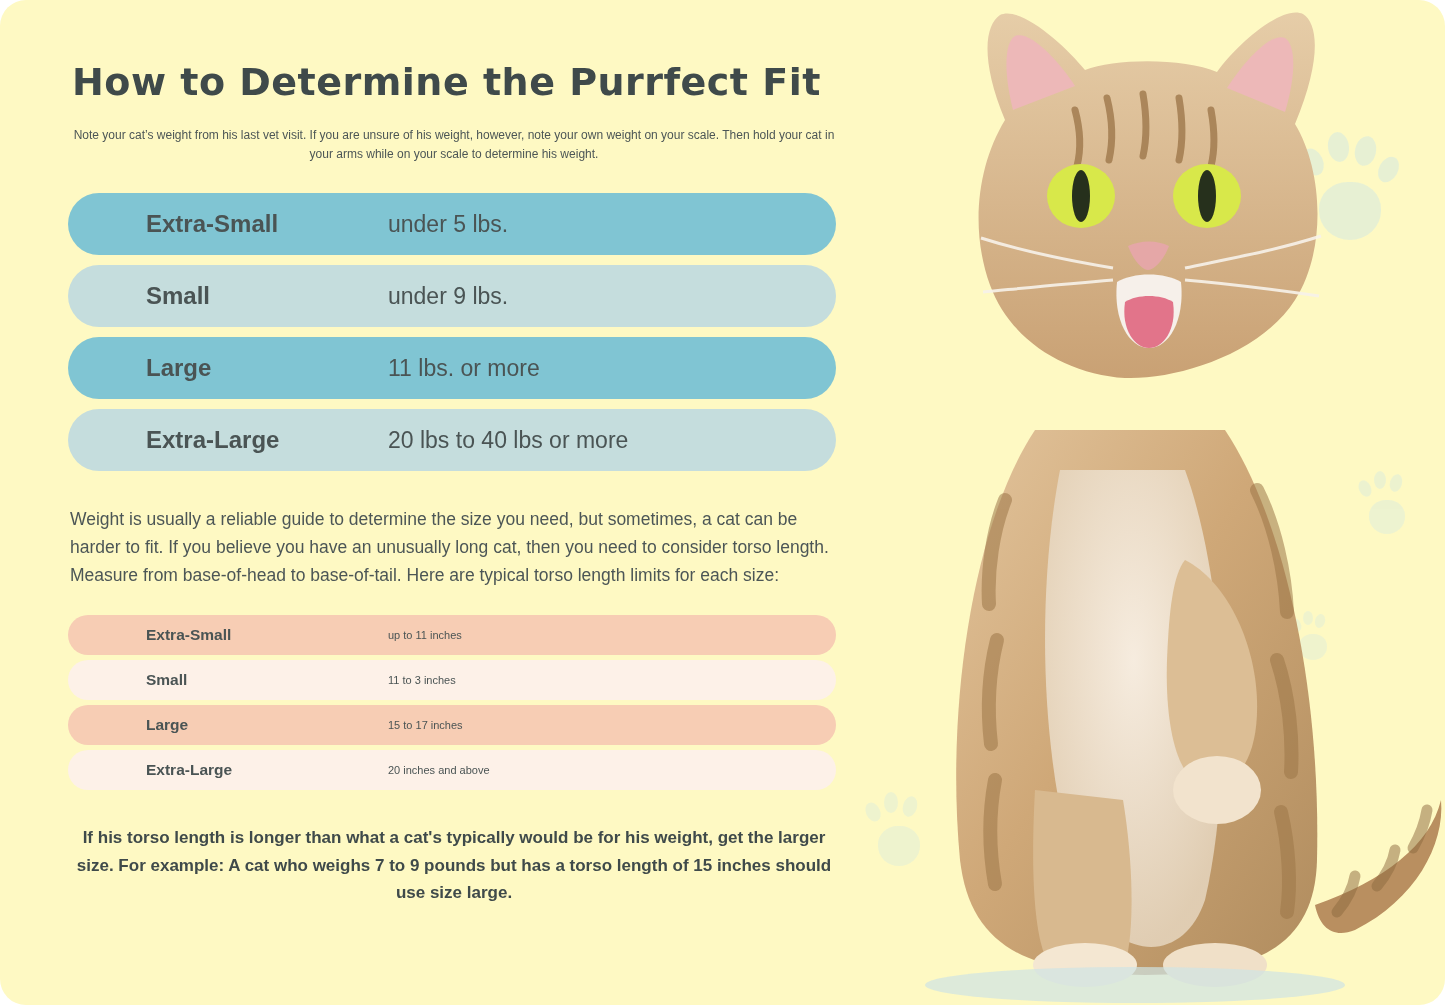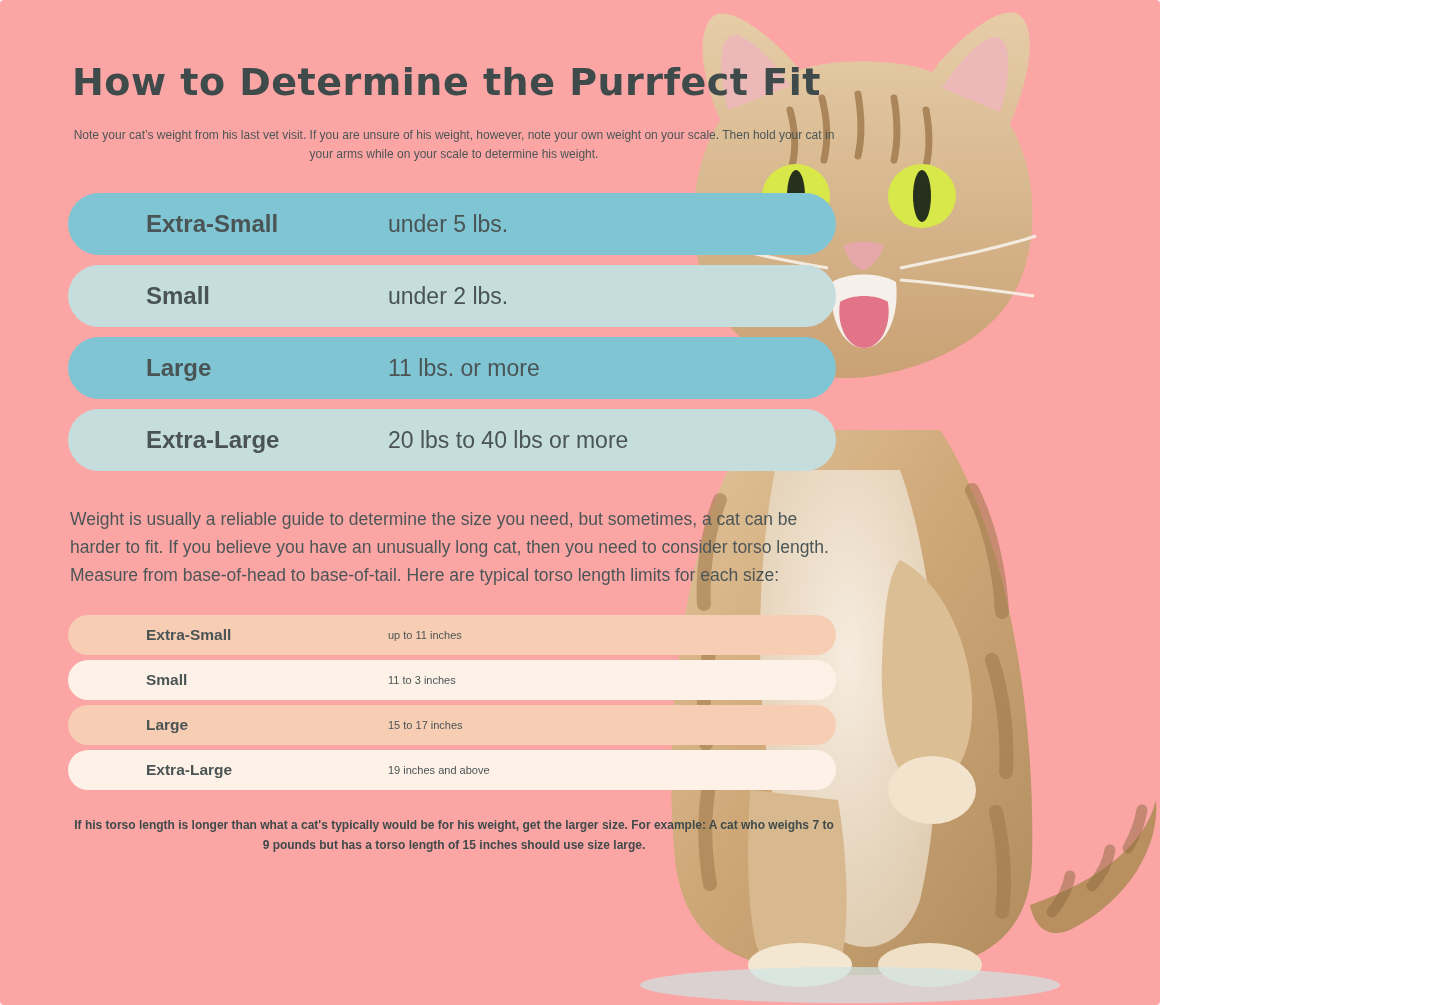--- a/index.html
+++ b/index.html
@@ -4,24 +4,24 @@
 <style>
   * { box-sizing: border-box; }
   html, body {
     margin: 0; padding: 0;
     width: 1445px; height: 1005px;
     background: #ffffff;
     font-family: "Liberation Sans", sans-serif;
   }
   #infographic {
     position: relative;
-    width: 1160px;
+    width: 1445px;
     height: 1005px;
-    background: #fca5a5;
-    border-radius: 4px;
+    background: #fef9c3;
+    border-radius: 26px;
     overflow: hidden;
   }
   
   .paw {
     position: absolute;
     opacity: 0.45;
   }
   .paw .pad {
     position: absolute;
     background: #cde7e7;
@@ -105,26 +105,26 @@
   }
   .row2 .value {
     font-size: 11px;
     color: #4a5454;
   }
   .row2.peach { background: #f7cdb4; }
   .row2.cream { background: #fdf1e8; }
 
   .footer {
     text-align: center;
-    font-size: 12px;
+    font-size: 17px;
     font-weight: bold;
     line-height: 1.62;
     color: #3f4a4a;
     width: 768px;
-    margin: 26px auto 0 auto;
+    margin: 34px auto 0 auto;
   }
 </style>
 </head>
 <body>
 
 <div id="infographic">
 
   <div class="paw" style="left:1295px; top:130px; width:110px; height:120px;">
     <div class="pad" style="left:8px;  top:18px;  width:20px; height:28px; transform:rotate(-25deg);"></div>
     <div class="pad" style="left:33px; top:2px;   width:21px; height:30px; transform:rotate(-8deg);"></div>
@@ -246,21 +246,21 @@
 
     <p class="intro">Note your cat’s weight from his last vet visit. If you are unsure of his weight, however, note your own weight on your scale. Then hold your cat in your arms while on your scale to determine his weight.</p>
 
     <div>
       <div class="row teal">
         <div class="label">Extra-Small</div>
         <div class="value">under 5 lbs.</div>
       </div>
       <div class="row pale">
         <div class="label">Small</div>
-        <div class="value">under 2 lbs.</div>
+        <div class="value">under 9 lbs.</div>
       </div>
       <div class="row teal">
         <div class="label">Large</div>
         <div class="value">11 lbs. or more</div>
       </div>
       <div class="row pale">
         <div class="label">Extra-Large</div>
         <div class="value">20 lbs to 40 lbs or more</div>
       </div>
     </div>
@@ -275,19 +275,19 @@
       <div class="row2 cream">
         <div class="label">Small</div>
         <div class="value">11 to 3 inches</div>
       </div>
       <div class="row2 peach">
         <div class="label">Large</div>
         <div class="value">15 to 17 inches</div>
       </div>
       <div class="row2 cream">
         <div class="label">Extra-Large</div>
-        <div class="value">19 inches and above</div>
+        <div class="value">20 inches and above</div>
       </div>
     </div>
 
     <p class="footer">If his torso length is longer than what a cat's typically would be for his weight, get the larger size. For example: A cat who weighs 7 to 9 pounds but has a torso length of 15 inches should use size large.</p>
   </div>
 </div>
 
 </body></html>

